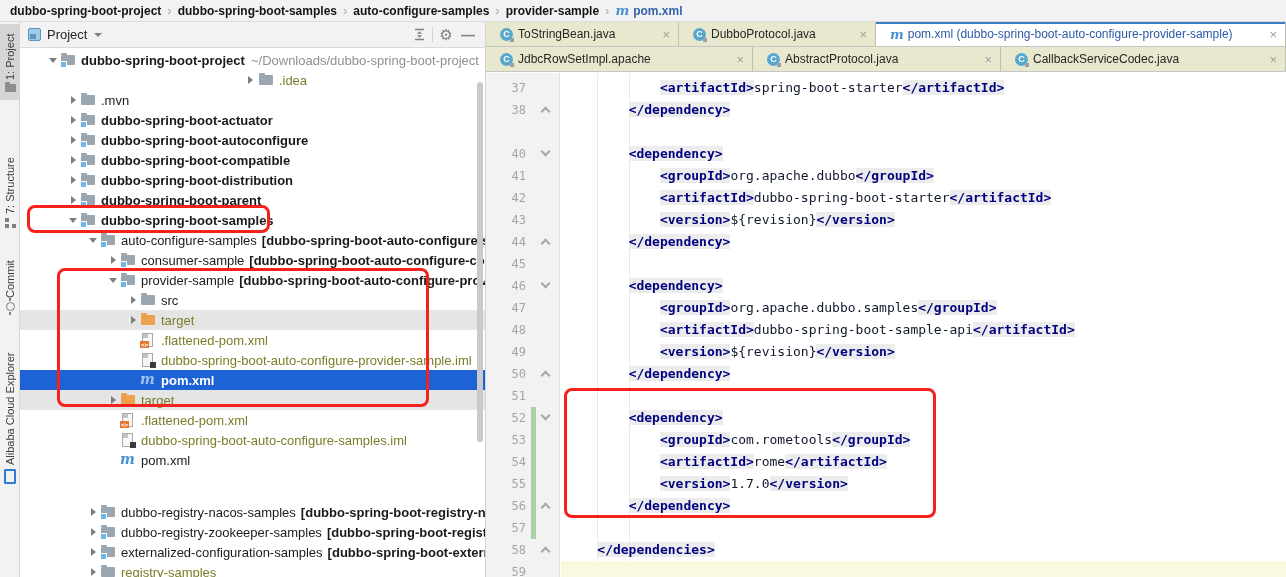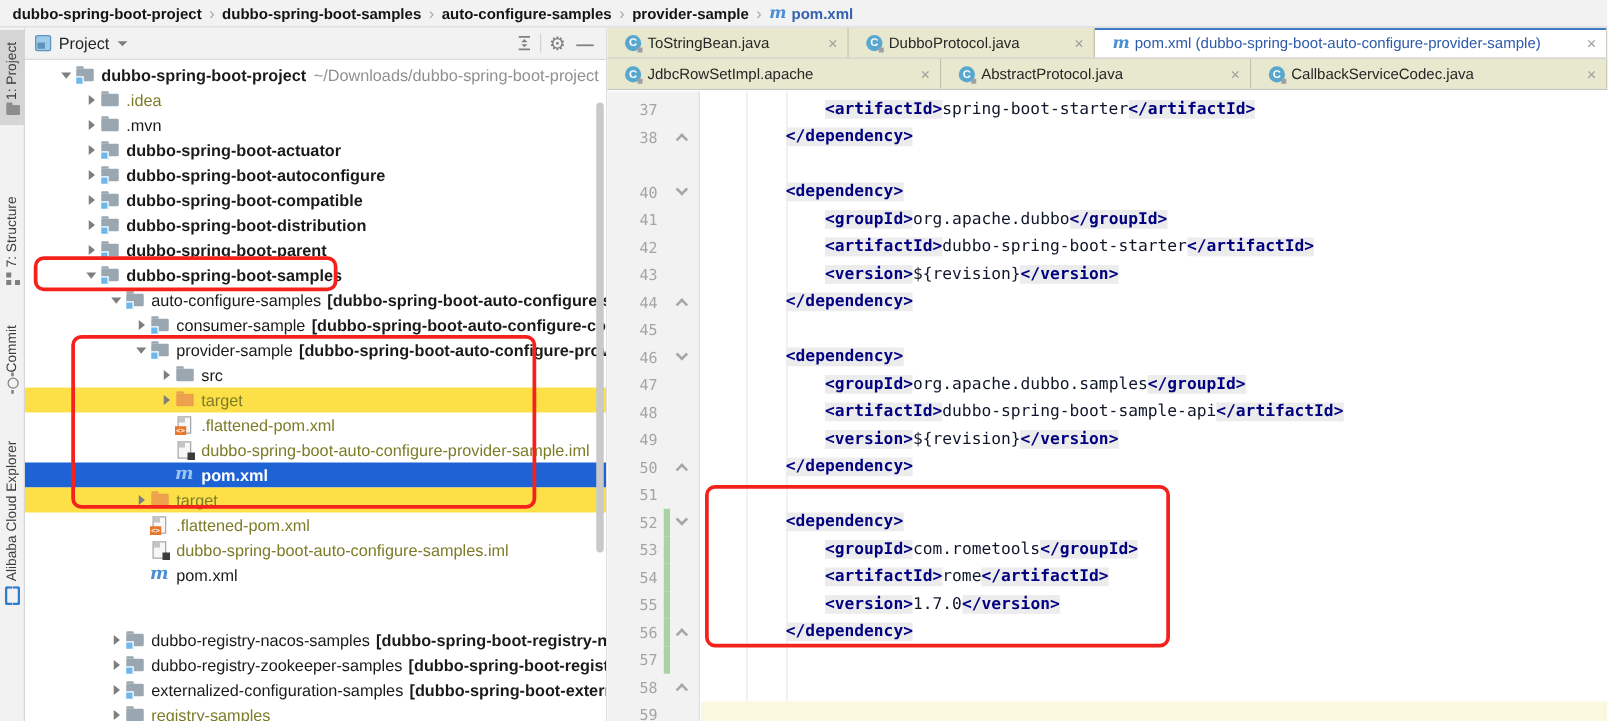--- a/index.html
+++ b/index.html
@@ -52,21 +52,21 @@
   #panel-title { font-size:13px; color:#262626; }
   .dd-arrow { width:0; height:0; border-left:4px solid transparent; border-right:4px solid transparent;
     border-top:4px solid #7e7e7e; margin-left:7px; }
   #panel-header .spacer { flex:1; }
   .hdr-ico { color:#808080; display:flex; align-items:center; justify-content:center; width:22px; height:20px; cursor:default; }
   .hdr-divider { width:1px; height:15px; background:#d2d2d2; margin:0 2px; }
   .gear { font-size:15px; } .minus { font-size:14px; font-weight:700; }
 
   #tree { position:relative; width:465px; height:529px; overflow:hidden; padding-top:2px; }
   .trow { height:20px; display:flex; align-items:center; font-size:13px; color:#1a1a1a; white-space:nowrap; overflow:hidden; }
-  .trow.yellow { background:#fde047; }
+  .trow.yellow { background:#e5e5e5; }
   .trow.selected { background:#1e63d5; color:#fff; }
   .trow .arrow { width:14px; flex:0 0 14px; display:flex; align-items:center; justify-content:center; }
   .tri-r { width:0; height:0; border-top:4px solid transparent; border-bottom:4px solid transparent; border-left:5px solid #7e7e7e; }
   .tri-d { width:0; height:0; border-left:4px solid transparent; border-right:4px solid transparent; border-top:5px solid #7e7e7e; }
   .ticon { width:16px; flex:0 0 16px; height:16px; position:relative; margin-right:5px; }
   .t-name { }
   .t-name.bold { font-weight:700; }
   .t-name.olive, .t-suffix.olive { color:#7c7c28; }
   .t-suffix { font-weight:700; margin-left:5px; }
   .t-path { color:#909090; margin-left:6px; }
@@ -188,21 +188,21 @@
           <span class="arrow">
             <span class="tri-d"></span>
           </span>
           <span class="ticon">
             <span class="fi-folder"></span>
             <span class="fi-mod"></span>
           </span>
           <span class="t-name bold">dubbo-spring-boot-project</span>
           <span class="t-path">~/Downloads/dubbo-spring-boot-project</span>
         </div>
-        <div class="trow" style="padding-left: 46px;">
+        <div class="trow" style="padding-left: 46px; justify-content: center;">
           <span class="arrow">
             <span class="tri-r"></span>
           </span>
           <span class="ticon">
             <span class="fi-folder"></span>
           </span>
           <span class="t-name olive">.idea</span>
         </div>
         <div class="trow" style="padding-left: 46px;">
           <span class="arrow">
@@ -574,20 +574,21 @@
           <span class="ctext">        <span class="tok-t">&lt;/dependency&gt;</span></span>
         </div>
         <div class="cline" style="top: 444px;">
           <span class="lnum">57</span>
           <span class="vcs"></span>
           <span class="ctext"></span>
         </div>
         <div class="cline" style="top: 466px;">
           <span class="lnum">58</span>
           <span class="fold u"></span>
+          <span class="ctext">    <span class="tok-t">&lt;/dependencies&gt;</span></span>
         </div>
         <div class="cline current" style="top: 488px;">
           <span class="lnum">59</span>
           <span class="ctext"></span>
         </div>
       </div>
   </div>
 
   <div id="annotations">
       <div class="anno" style="left: 27px; top: 205px; width: 243px; height: 28px; border-color: rgb(245, 34, 27);"></div>

